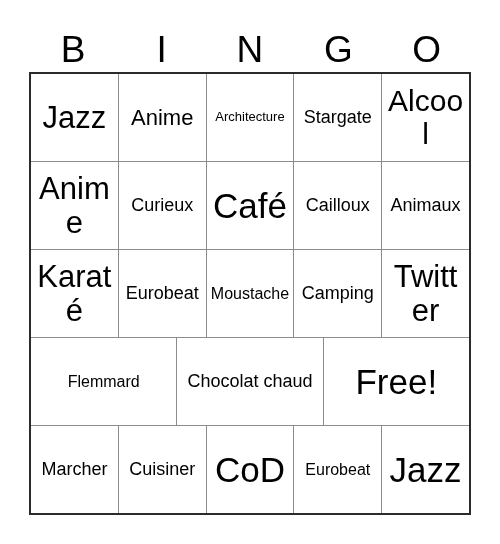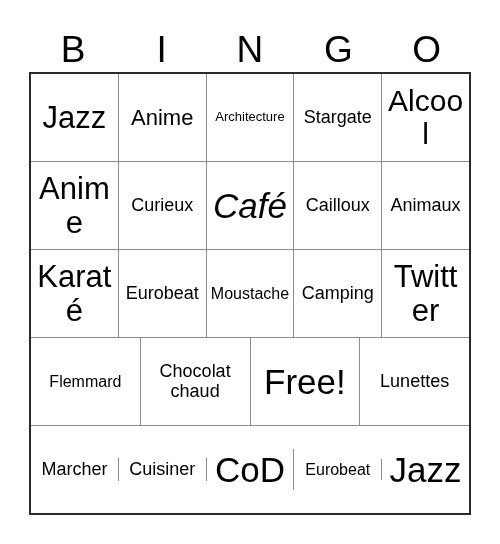--- a/index.html
+++ b/index.html
@@ -62,21 +62,20 @@
   }
   .bingo-row {
     display: flex;
     flex-direction: row;
     flex: 1 1 0;
     min-height: 0;
     border-bottom: 1px solid #8c8c8c;
   }
   .bingo-row:last-child {
     border-bottom: none;
-    align-items: center;
   }
   .bingo-cell {
     flex: 1 1 0;
     min-width: 0;
     border-right: 1px solid #8c8c8c;
     display: flex;
     align-items: center;
     justify-content: center;
     text-align: center;
     padding: 2px 3px;
@@ -140,21 +139,21 @@
         </div>
     </div>
 
     <div class="bingo-row" style="border-bottom-color: rgb(140, 140, 140);">
       <div class="bingo-cell" style="border-right-color: rgb(140, 140, 140);">
           <span class="cell-text fs-xxl">Anime</span>
         </div>
       <div class="bingo-cell" style="border-right-color: rgb(140, 140, 140);">
           <span class="cell-text fs-md">Curieux</span>
         </div>
-      <div class="bingo-cell" style="border-right-color: rgb(140, 140, 140); font-style: italic;">
+      <div class="bingo-cell" style="border-right-color: rgb(140, 140, 140);">
           <span class="cell-text fs-huge">Café</span>
         </div>
       <div class="bingo-cell" style="border-right-color: rgb(140, 140, 140);">
           <span class="cell-text fs-md">Cailloux</span>
         </div>
       <div class="bingo-cell" style="border-right-color: rgb(140, 140, 140);">
           <span class="cell-text fs-md">Animaux</span>
         </div>
     </div>
 
@@ -178,23 +177,20 @@
 
     <div class="bingo-row" style="border-bottom-color: rgb(140, 140, 140);">
       <div class="bingo-cell" style="border-right-color: rgb(140, 140, 140);">
           <span class="cell-text fs-sm">Flemmard</span>
         </div>
       <div class="bingo-cell" style="border-right-color: rgb(140, 140, 140);">
           <span class="cell-text fs-md">Chocolat chaud</span>
         </div>
       <div class="bingo-cell" style="border-right-color: rgb(140, 140, 140);">
           <span class="cell-text fs-huge">Free!</span>
-        </div>
-      <div class="bingo-cell" style="border-right-color: rgb(140, 140, 140);">
-          <span class="cell-text fs-md">Lunettes</span>
         </div>
     </div>
 
     <div class="bingo-row" style="border-bottom-color: rgb(140, 140, 140);">
       <div class="bingo-cell" style="border-right-color: rgb(140, 140, 140);">
           <span class="cell-text fs-md">Marcher</span>
         </div>
       <div class="bingo-cell" style="border-right-color: rgb(140, 140, 140);">
           <span class="cell-text fs-md">Cuisiner</span>
         </div>

